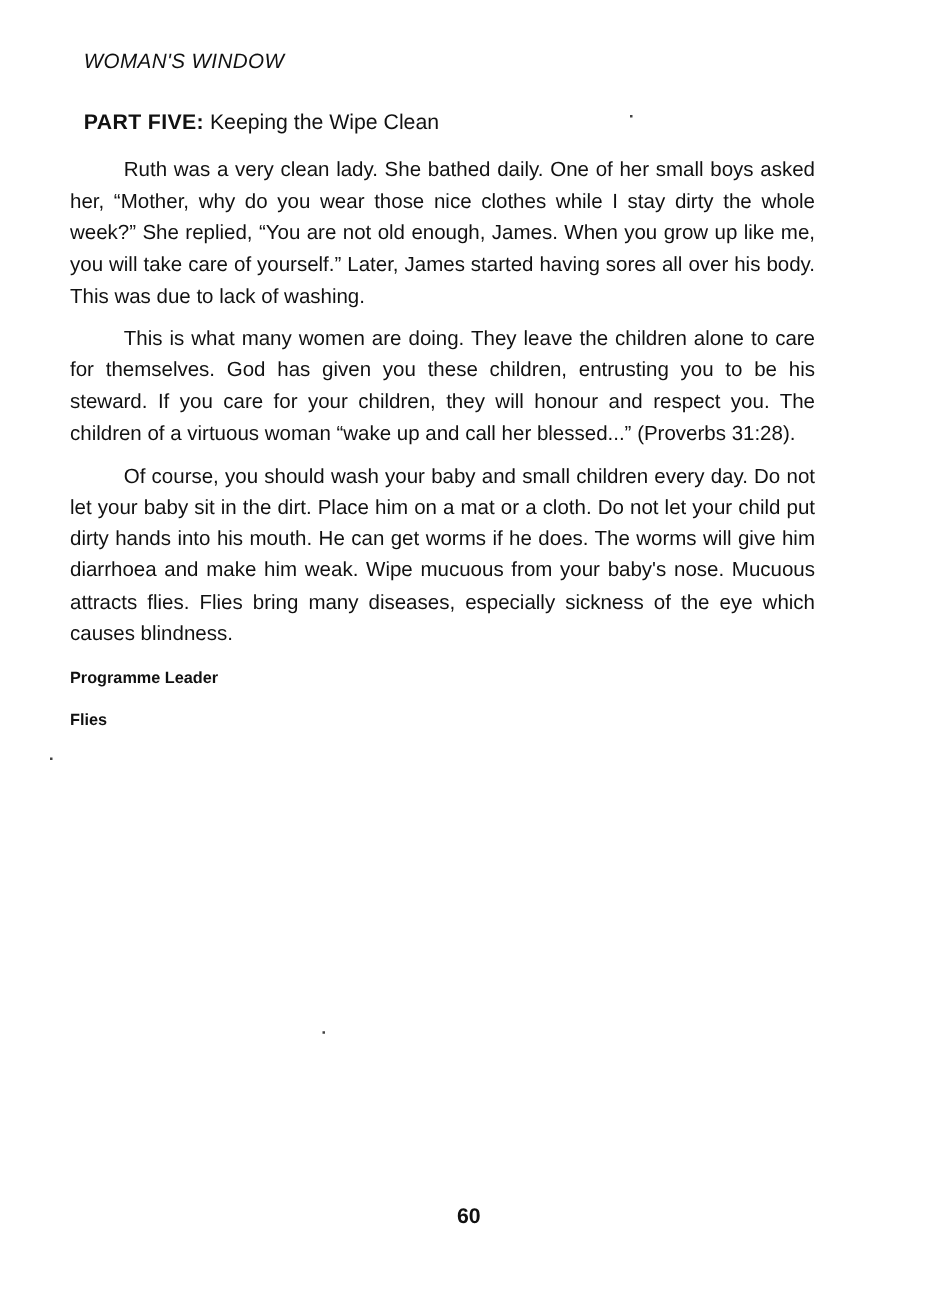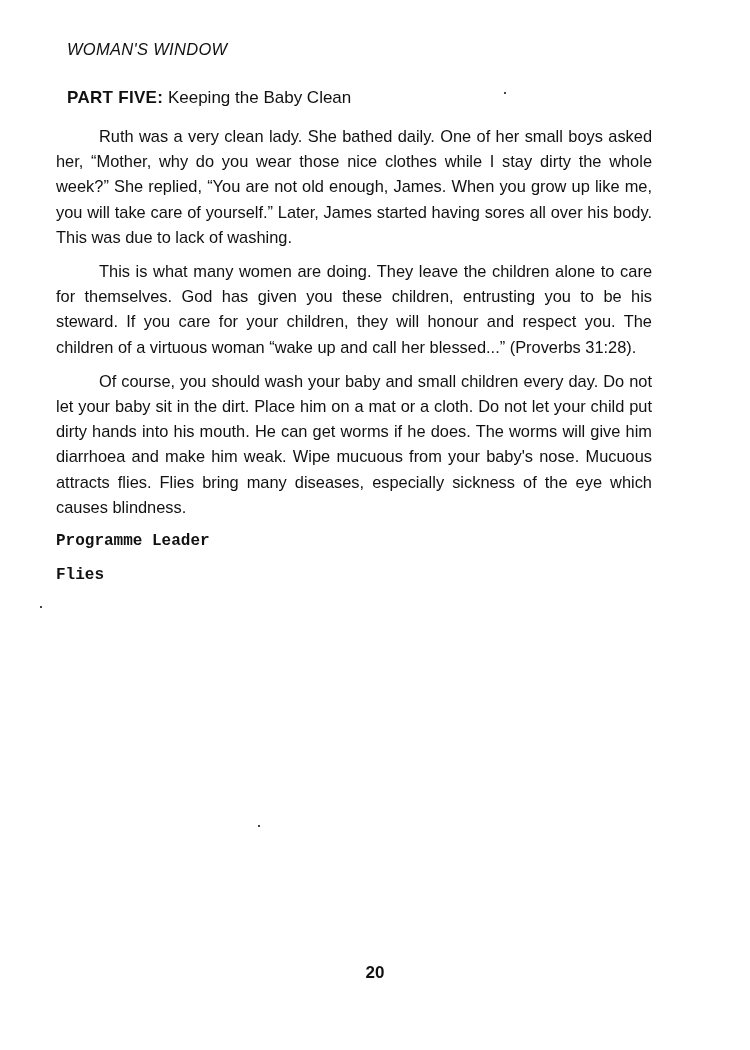--- a/index.html
+++ b/index.html
@@ -15,46 +15,46 @@
   .part-title {
     position: absolute; left: 67px; top: 88px;
     font-size: 17px;
   }
   .part-title .label { font-weight: bold; letter-spacing: 0.3px; }
   .body {
     position: absolute; left: 56px; top: 124px; width: 596px;
     font-size: 16.4px; line-height: 25.2px;
   }
   .para { margin: 0 0 9px 0; text-align: justify; text-indent: 43px; }
-  .heading { margin: 0 0 9px 0; font-weight: bold; font-size: 16px; font-family: Liberation Mono, monospace; }
+  .heading { margin: 0 0 9px 0; font-weight: bold; font-size: 13px; }
   .page-number {
     position: absolute; left: 0; width: 750px; top: 963px;
     text-align: center; font-weight: bold; font-size: 17px;
   }
   .speck { position: absolute; width: 2px; height: 2px; background: #444; }
 </style>
 </head>
 <body>
 
 <div class="page">
   <div class="running-head">WOMAN'S WINDOW</div>
 
   <div class="part-title">
     <span class="label">PART FIVE:</span>
-    <span>Keeping the Baby Clean</span>
+    <span>Keeping the Wipe Clean</span>
   </div>
 
   <div class="body">
     <p class="para">Ruth was a very clean lady. She bathed daily. One of her small boys asked her, “Mother, why do you wear those nice clothes while I stay dirty the whole week?” She replied, “You are not old enough, James. When you grow up like me, you will take care of yourself.” Later, James started having sores all over his body. This was due to lack of washing.</p>
     <p class="para">This is what many women are doing. They leave the children alone to care for themselves. God has given you these children, entrusting you to be his steward. If you care for your children, they will honour and respect you. The children of a virtuous woman “wake up and call her blessed...” (Proverbs 31:28).</p>
     <p class="para">Of course, you should wash your baby and small children every day. Do not let your baby sit in the dirt. Place him on a mat or a cloth. Do not let your child put dirty hands into his mouth. He can get worms if he does. The worms will give him diarrhoea and make him weak. Wipe mucuous from your baby's nose. Mucuous attracts flies. Flies bring many diseases, especially sickness of the eye which causes blindness.</p>
 
     <div class="heading">Programme Leader</div>
 
     <div class="heading">Flies</div>
   </div>
 
-  <div class="page-number">20</div>
+  <div class="page-number">60</div>
 
   <span class="speck" style="left:504px;top:92px;"></span>
   <span class="speck" style="left:258px;top:825px;"></span>
   <span class="speck" style="left:40px;top:606px;"></span>
 </div>
 
 </body></html>

